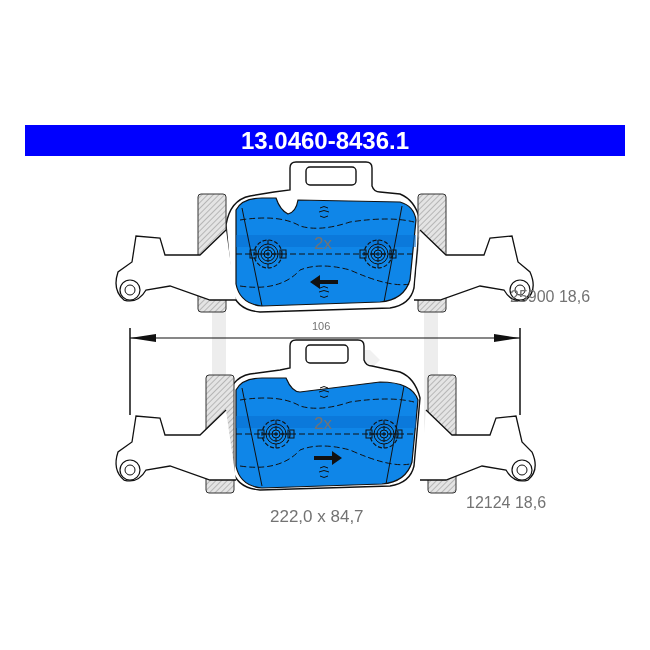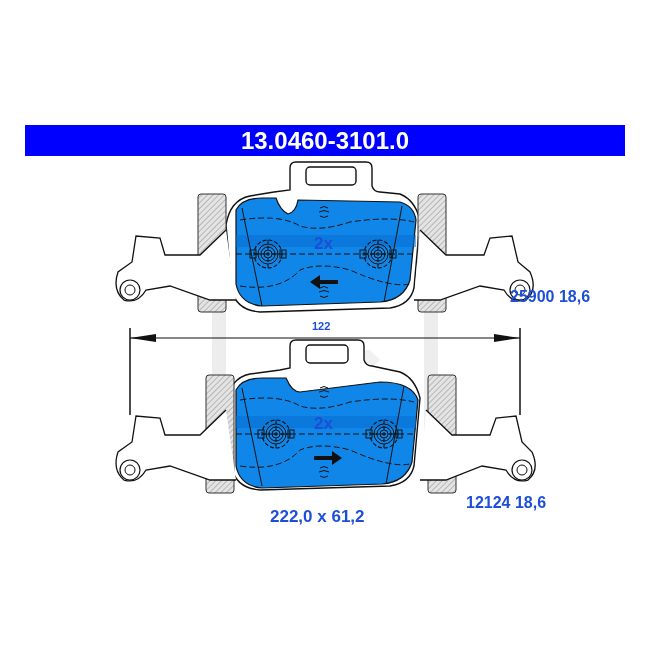--- a/index.html
+++ b/index.html
@@ -1,26 +1,26 @@
 <!DOCTYPE html>
 <html><head>
   <meta charset="utf-8">
   <style>
     html, body { margin:0; padding:0; background:#ffffff; }
     body { width:650px; height:650px; position:relative; overflow:hidden; font-family:"Liberation Sans", sans-serif; }
     .header-bar { position:absolute; left:25px; top:125px; width:600px; height:31px; background:#0000ff; color:#fff; display:flex; justify-content:center; align-items:center; font-weight:bold; font-size:24px; letter-spacing:0; }
     .header-bar span { margin:0 16px; }
     svg.drawing { position:absolute; left:0; top:0; }
-    .label { position:absolute; font-weight:bold; color:#1d4ed8; white-space:nowrap; }
+    .label { position:absolute; font-weight:normal; color:#737373; white-space:nowrap; }
   </style>
 </head>
 <body>
 
 <div class="header-bar">
-  <span>13.0460-3101.0</span>
+  <span>13.0460-8436.1</span>
 </div>
 
 <svg class="drawing" width="650" height="650" viewBox="0 0 650 650">
   <defs>
     <pattern id="hatch" patternUnits="userSpaceOnUse" width="4" height="4" patternTransform="rotate(45)">
       <rect width="4" height="4" fill="#e4e4e4"></rect>
       <line x1="0" y1="0" x2="0" y2="4" stroke="#888" stroke-width="1"></line>
     </pattern>
     <g id="clip-right">
       <path d="M0 0 L38 0 Q42 0 44 4 L52 20 L68 26 L72 24 L80 30 L82 38 L90 34 Q96 30 98 36 L100 44 Q108 46 106 56 Q102 66 92 64 Q84 62 82 54 L60 50 L30 56 L0 52" fill="#fff" stroke="#222" stroke-width="1.3"></path>
@@ -116,14 +116,14 @@
     <use href="#wear-sensor" x="324" y="392"></use>
     <use href="#wear-sensor" x="324" y="472"></use>
     <path d="M314 456 L332 456 L332 451 L342 458 L332 465 L332 460 L314 460 Z" fill="#111"></path>
   </g>
 </svg>
 
 <div class="label" style="left:314px;top:234px;font-size:17px;">2x</div>
 <div class="label" style="left:314px;top:414px;font-size:17px;">2x</div>
 <div class="label" style="left:466px;top:288px;font-size:16px;margin-left:44px;">25900 18,6</div>
 <div class="label" style="left:466px;top:494px;font-size:16px;">12124 18,6</div>
-<div class="label" style="left:312px;top:320px;font-size:11px;">122</div>
-<div class="label" style="left:270px;top:507px;font-size:17px;">222,0 x 61,2</div>
+<div class="label" style="left:312px;top:320px;font-size:11px;">106</div>
+<div class="label" style="left:270px;top:507px;font-size:17px;">222,0 x 84,7</div>
 
 </body></html>

